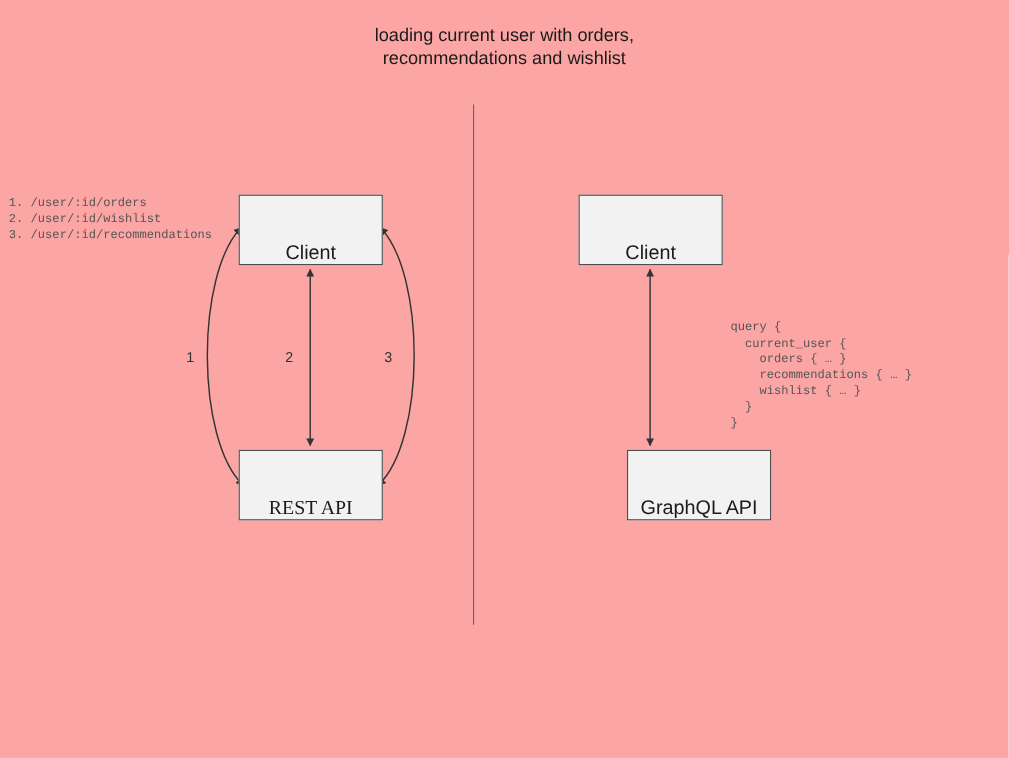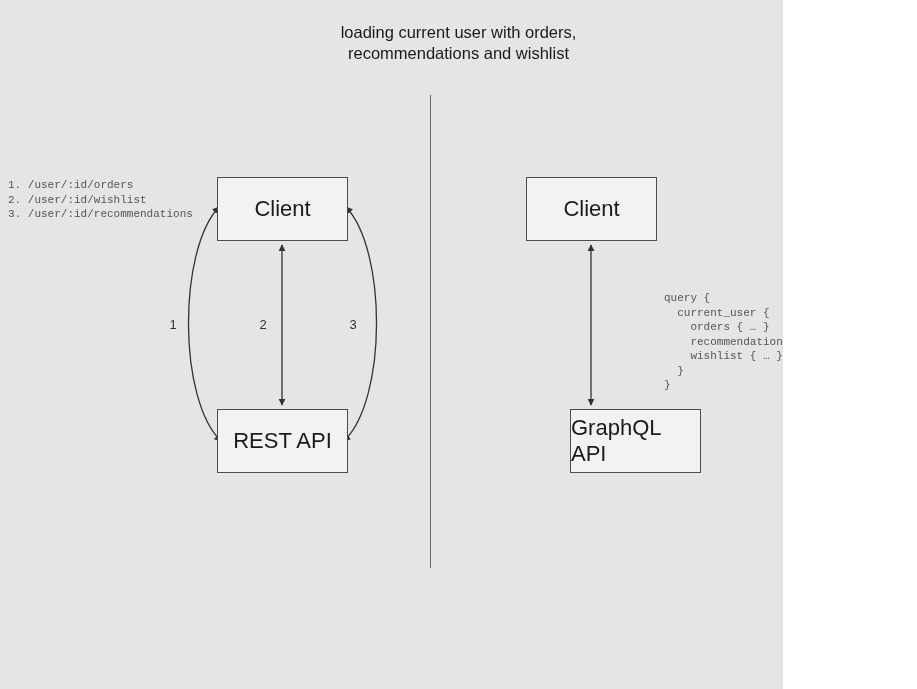--- a/index.html
+++ b/index.html
@@ -2,23 +2,23 @@
 <html><head>
 <meta charset="utf-8">
 <style>
   html, body {
     margin: 0;
     padding: 0;
     background: #ffffff;
   }
   #canvas {
     position: relative;
-    width: 783px;
+    width: 917px;
     height: 689px;
-    background: #e5e5e5;
+    background: #fca5a5;
     overflow: hidden;
     font-family: "Liberation Sans", sans-serif;
   }
 
   
   #diagram-title {
     position: absolute;
     left: 0;
     top: 22px;
     width: 917px;
@@ -41,27 +41,27 @@
 
   
   .node {
     position: absolute;
     width: 131px;
     height: 64px;
     box-sizing: border-box;
     background: #f2f2f2;
     border: 1.4px solid #4d4d4d;
     display: flex;
-    align-items: center;
+    align-items: flex-end;
     justify-content: center;
-    font-size: 22px;
+    font-size: 18px;
     color: #1a1a1a;
   }
   #node-client-rest  { left: 217px; top: 177px; }
-  #node-rest-api     { left: 217px; top: 409px; }
+  #node-rest-api     { left: 217px; top: 409px; font-family: Liberation Serif, serif; }
   #node-client-gql   { left: 526px; top: 177px; }
   #node-graphql-api  { left: 526px; top: 409px; margin-left: 44px; }
 
   
   .edge-layer {
     position: absolute;
     left: 0;
     top: 0;
     width: 917px;
     height: 689px;

